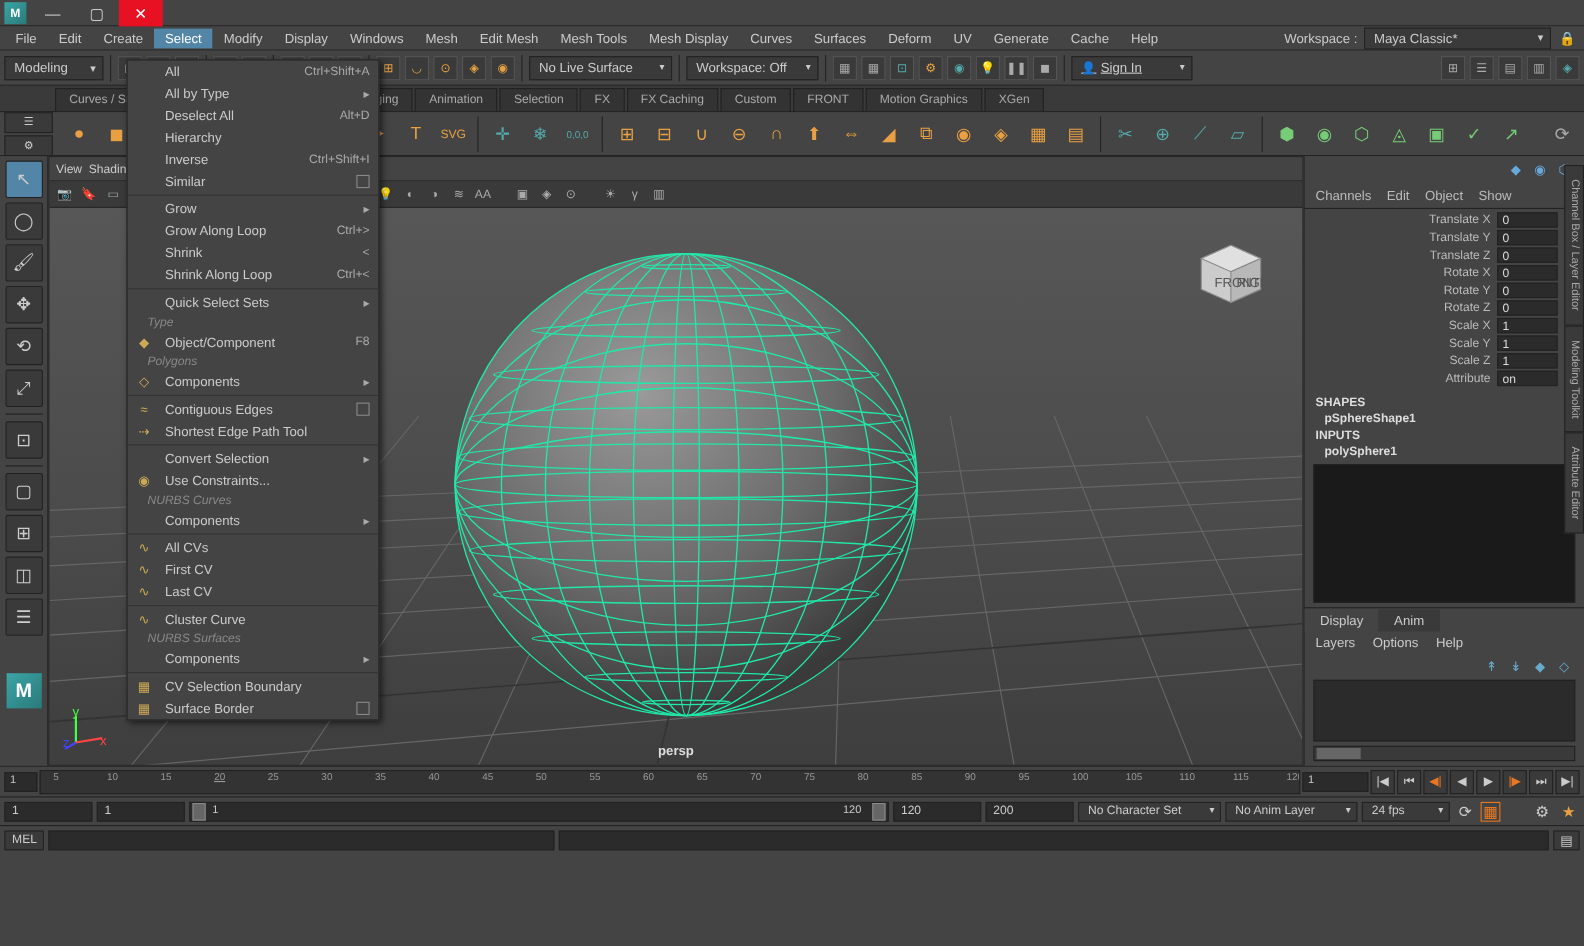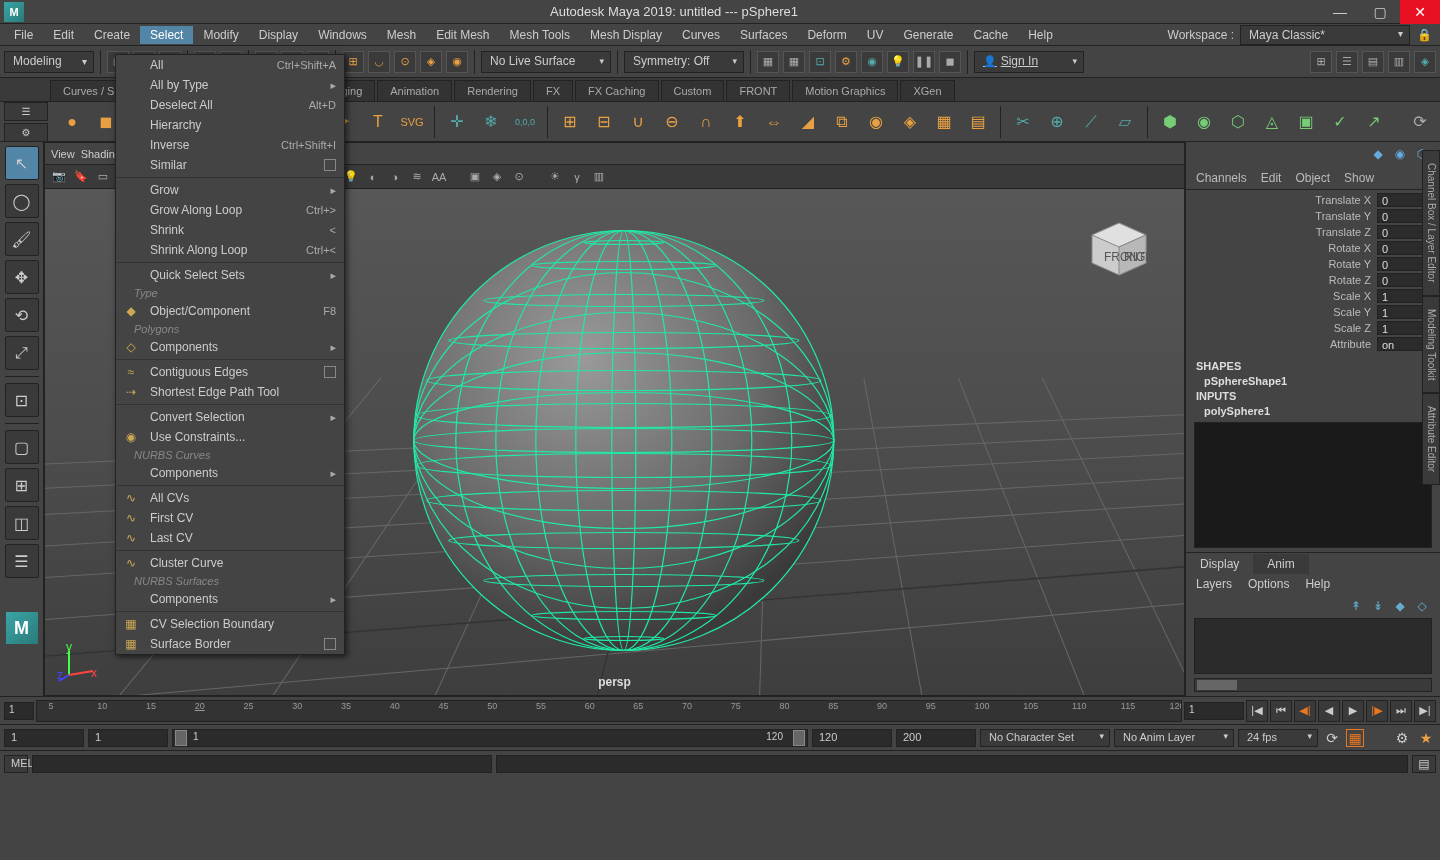--- a/index.html
+++ b/index.html
@@ -73,21 +73,21 @@
 .sphere { position:absolute; left:50%; top:50%; transform:translate(-48%,-50%); }
 .camlabel { position:absolute; left:50%; bottom:6px; transform:translateX(-50%); font-size:12px; font-weight:bold; color:#ddd; }
 .viewcube { position:absolute; top:30px; right:30px; width:70px; height:60px; }
 .axisgizmo { position:absolute; bottom:12px; left:12px; width:40px; height:40px; }
 
 
 .rightpanel { width:255px; background:#444; border-left:1px solid #222; display:flex; flex-direction:column; }
 .rightpanel .tabs { height:24px; display:flex; align-items:center; gap:14px; padding:0 10px; border-bottom:1px solid #222; }
 .rightpanel .tabs span { font-size:12px; color:#bbb; }
 .rightpanel .objname { padding:4px 10px; font-weight:bold; color:#ddd; font-size:12px; }
-.attrlist { padding:2px 8px 6px 8px; }
+.attrlist { padding:2px 24px 6px 8px; }
 .attrrow { display:flex; align-items:center; height:16px; }
 .attrrow .lab { flex:1; text-align:right; font-size:11px; padding-right:6px; color:#bbb; }
 .attrrow .val { width:55px; background:#2b2b2b; border:1px solid #222; font-size:11px; padding:0 4px; height:14px; line-height:14px; color:#ddd; }
 .sectionhdr { padding:2px 10px; font-size:11px; font-weight:bold; color:#ddd; }
 .sectionitem { padding:1px 18px; font-size:11px; color:#ddd; }
 .blackbox { flex:1; margin:4px 8px; background:#1a1a1a; border:1px solid #222; min-height:50px; }
 .layertabs { height:22px; display:flex; align-items:center; border-top:1px solid #222; }
 .layertabs .lt { padding:3px 14px; font-size:12px; background:#3a3a3a; }
 .layertabs .lt.active { background:#444; }
 .layermenu { height:20px; display:flex; align-items:center; gap:16px; padding:0 10px; font-size:11px; }
@@ -125,34 +125,33 @@
 .rangeslider .numbox { width:80px; height:18px; background:#2b2b2b; border:1px solid #222; font-size:11px; padding:1px 6px; }
 .rangeslider .track { flex:1; height:18px; background:#2b2b2b; border:1px solid #222; position:relative; }
 .rangeslider .track .rstart, .rangeslider .track .rend { position:absolute; top:1px; font-size:10px; color:#ccc; }
 .rangeslider .track .thumb { position:absolute; width:12px; height:16px; background:#666; top:0; border:1px solid #888; }
 .rangeslider .drop { height:18px; background:#3a3a3a; border:1px solid #222; padding:1px 22px 1px 8px; position:relative; font-size:11px; }
 .rangeslider .drop:after { content:"▾"; position:absolute; right:5px; top:1px; font-size:9px; }
 .rangeslider .ic { width:20px; height:20px; display:flex; align-items:center; justify-content:center; font-size:14px; }
 
 
 .cmdline { height:26px; background:#444; border-top:1px solid #222; display:flex; align-items:center; padding:0 4px; gap:4px; }
-.cmdline .mel { width:24px; height:18px; background:#3a3a3a; border:1px solid #222; font-size:11px; padding:1px 6px; }
+.cmdline .mel { width:36px; height:18px; background:#3a3a3a; border:1px solid #222; font-size:11px; padding:1px 6px; }
 .cmdline .in { width:460px; height:18px; background:#2b2b2b; border:1px solid #222; }
 .cmdline .out { flex:1; height:18px; background:#2b2b2b; border:1px solid #222; }
 .cmdline .sc { width:24px; height:18px; background:#3a3a3a; border:1px solid #222; display:flex; align-items:center; justify-content:center; }
 
 .chan-topicons { display:flex; gap:6px; justify-content:flex-end; padding:4px 10px; }
 .chan-topicons .ci { width:16px; height:16px; font-size:12px; display:flex; align-items:center; justify-content:center; }
 </style>
 </head>
 <body>
 
 <div class="titlebar">
   <div class="logo">M</div>
-  <div class="title">Autodesk Maya 2019: untitled   ---   pSphere1</div>
   <div class="winbtn">—</div>
   <div class="winbtn">▢</div>
   <div class="winbtn close">✕</div>
 </div>
 
 <div class="menubar" id="menubar">
 <div class="item">File</div>
     <div class="item">Edit</div>
     <div class="item">Create</div>
     <div class="item open">Select</div>
@@ -191,21 +190,21 @@
   <div class="toolicon">⬤</div>
   <div class="sep"></div>
   <div class="toolicon orange">⊞</div>
   <div class="toolicon orange">◡</div>
   <div class="toolicon orange">⊙</div>
   <div class="toolicon orange">◈</div>
   <div class="toolicon orange">◉</div>
   <div class="sep"></div>
   <div class="fieldbtn" style="width:130px;">No Live Surface</div>
   <div class="sep"></div>
-  <div class="fieldbtn" style="width:120px;">Symmetry: Off</div>
+  <div class="fieldbtn" style="width:120px;">Workspace: Off</div>
   <div class="sep"></div>
   <div class="toolicon">▦</div>
   <div class="toolicon">▦</div>
   <div class="toolicon" style="color:#5aa;">⊡</div>
   <div class="toolicon" style="color:#e8a043;">⚙</div>
   <div class="toolicon" style="color:#5aa;">◉</div>
   <div class="toolicon">💡</div>
   <div class="toolicon">❚❚</div>
   <div class="toolicon">◼</div>
   <div class="sep"></div>
@@ -217,21 +216,21 @@
   <div class="toolicon">▥</div>
   <div class="toolicon" style="color:#5aa;">◈</div>
 </div>
 
 <div class="shelftabs" id="shelftabs">
     <div class="tab">Curves / Surfaces</div>
     <div class="tab active">Polygons</div>
     <div class="tab">Sculpting</div>
     <div class="tab">Rigging</div>
     <div class="tab">Animation</div>
-    <div class="tab">Rendering</div>
+    <div class="tab">Selection</div>
     <div class="tab">FX</div>
     <div class="tab">FX Caching</div>
     <div class="tab">Custom</div>
     <div class="tab">FRONT</div>
     <div class="tab">Motion Graphics</div>
     <div class="tab">XGen</div>
   </div>
 
 <div class="shelf">
   <div class="side">

